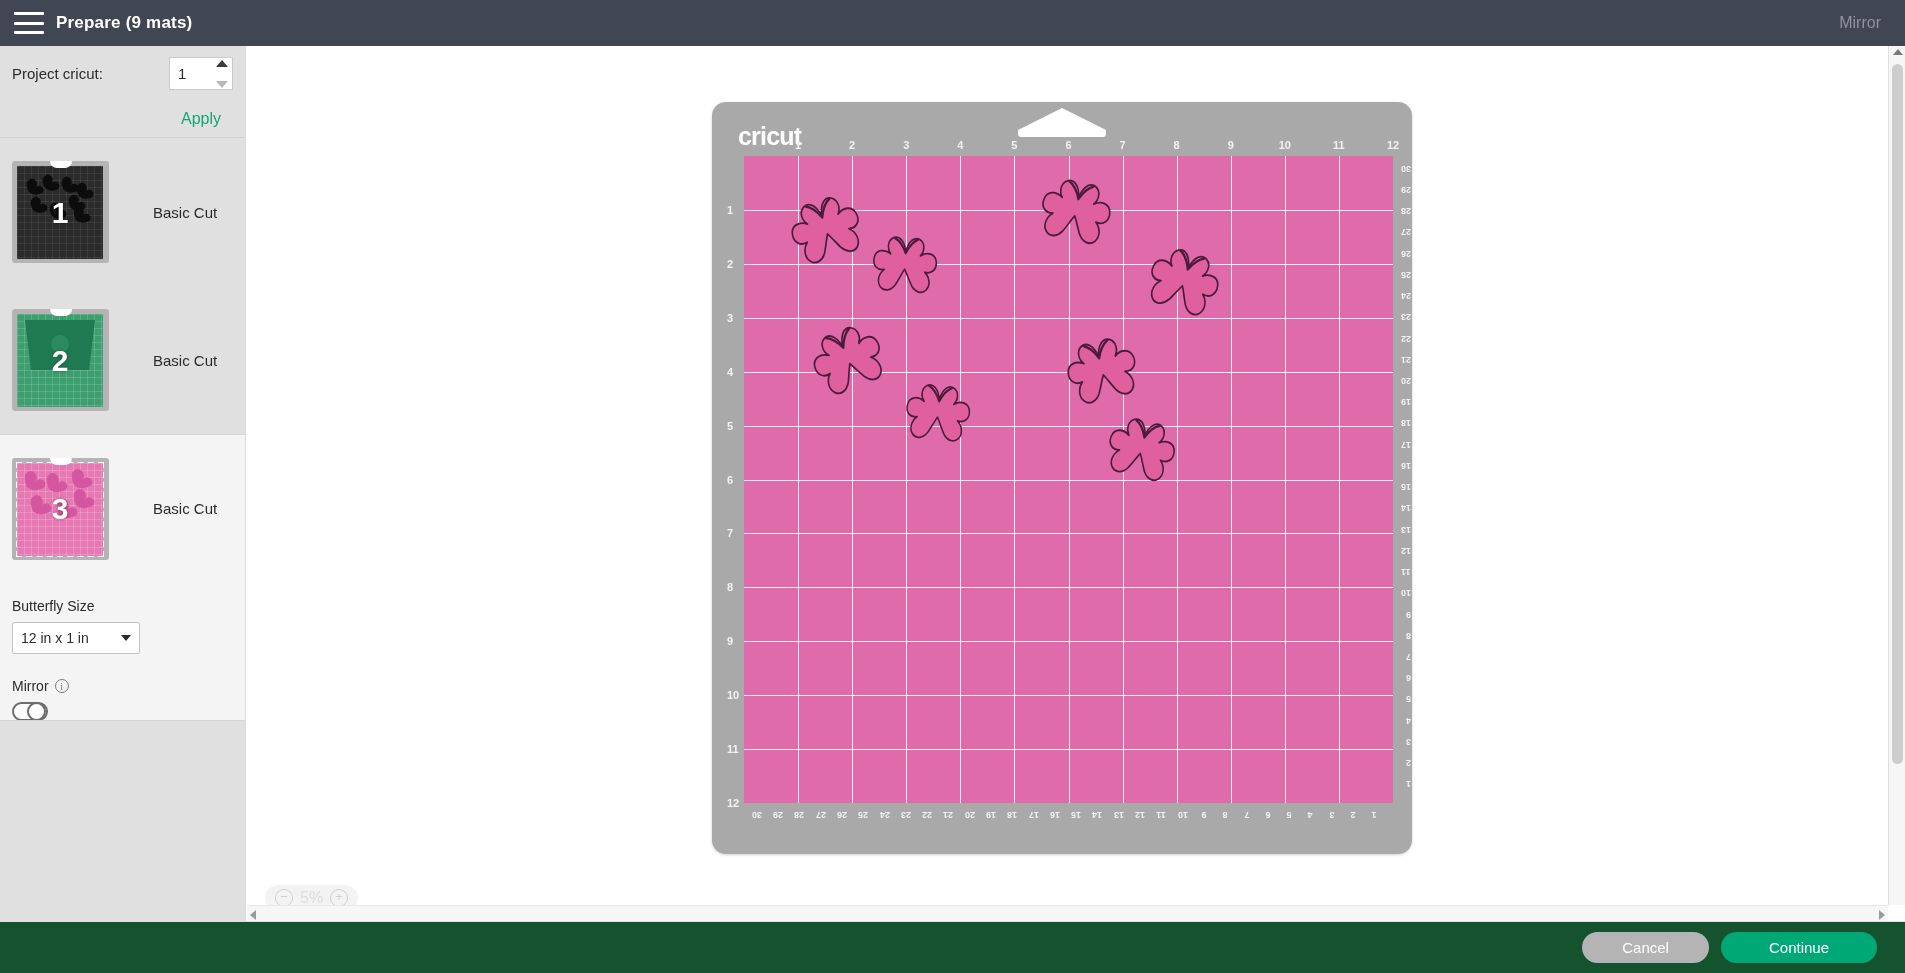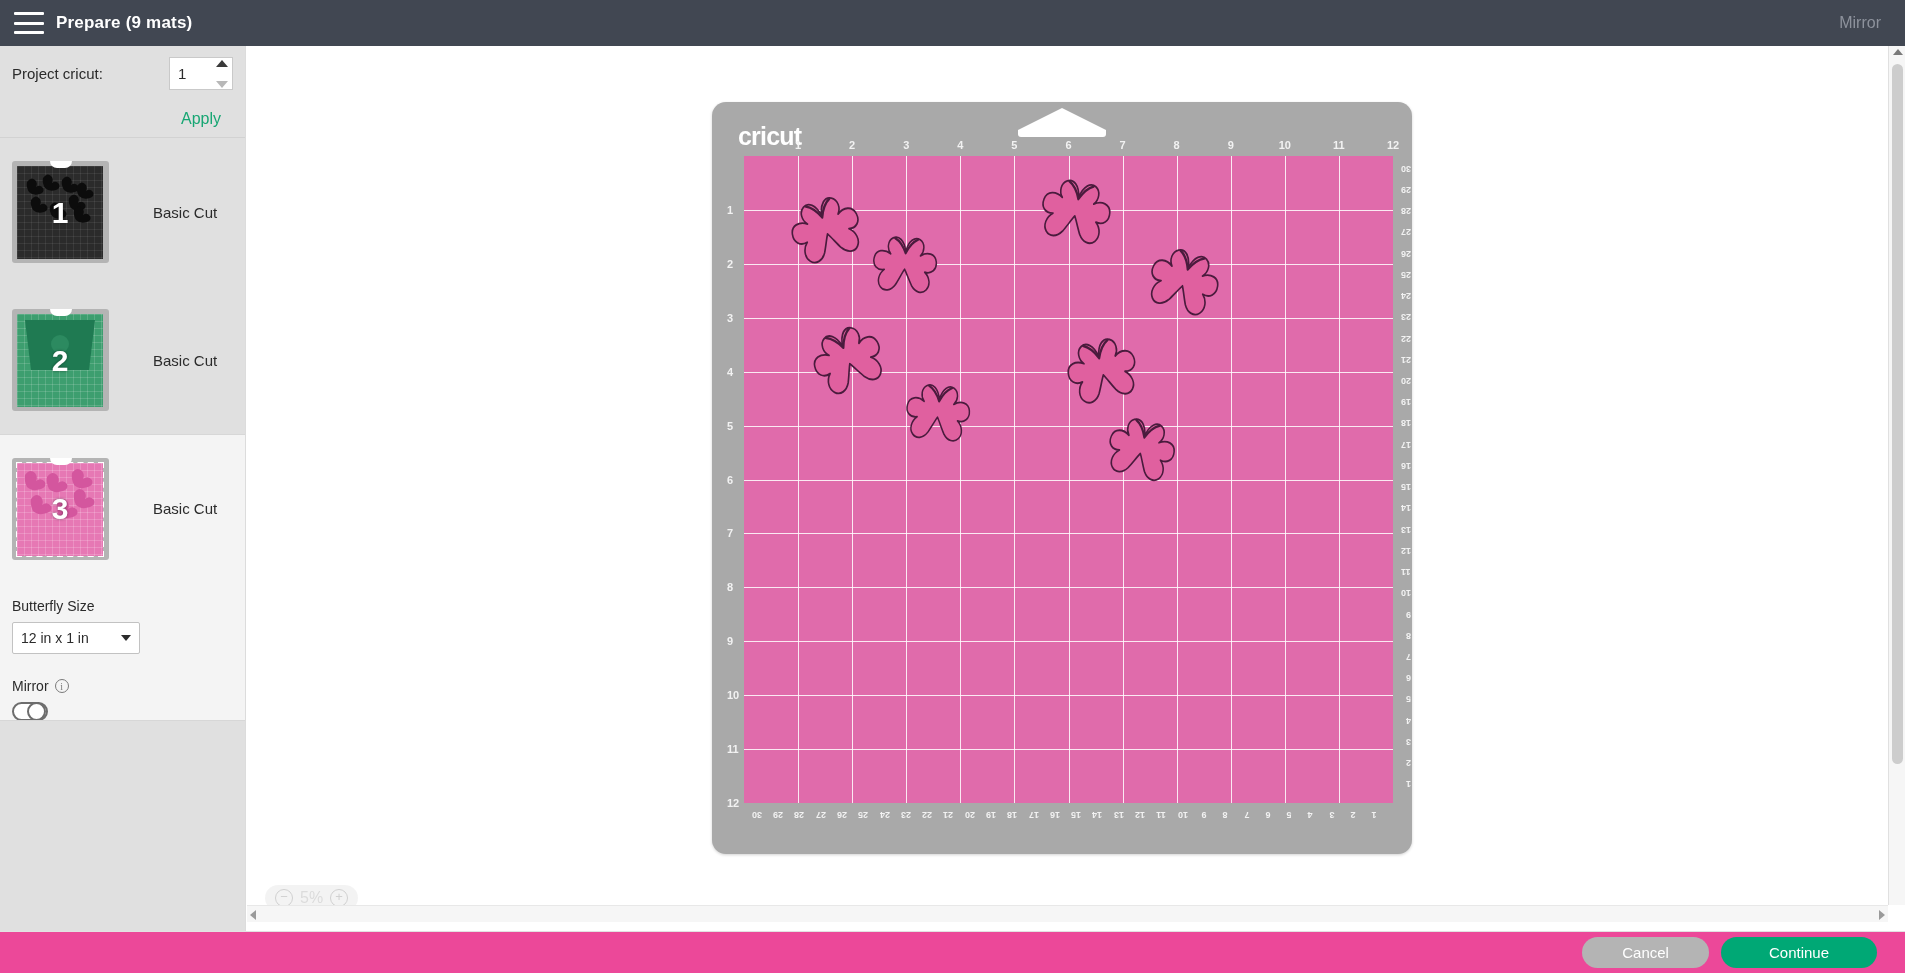--- a/index.html
+++ b/index.html
@@ -219,22 +219,22 @@
   }
   .hs-arrow-l, .hs-arrow-r {
     position: absolute; top: 4px; width: 0; height: 0;
     border-top: 5px solid transparent; border-bottom: 5px solid transparent;
   }
   .hs-arrow-l { left: 3px; border-right: 6px solid #9a9a9a; }
   .hs-arrow-r { right: 3px; border-left: 6px solid #9a9a9a; }
 
   
   .bottombar {
-    position: absolute; left: 0; right: 0; bottom: 0; height: 42px;
-    background: #ec4899; border-top: 1px solid #e2e2e2;
+    position: absolute; left: 0; right: 0; bottom: 0; height: 52px;
+    background: #14532d; border-top: 1px solid #e2e2e2;
     display: flex; align-items: center; justify-content: flex-end;
     padding-right: 28px; gap: 12px;
   }
   .btn {
     height: 31px; border-radius: 16px; border: 0; color: #ffffff;
     font-size: 15px; padding: 0 40px; cursor: pointer;
     font-family: "Liberation Sans", sans-serif;
   }
   .btn-cancel { background: #b4b4b4; }
   .btn-continue { background: #00a875; padding: 0 48px; }

